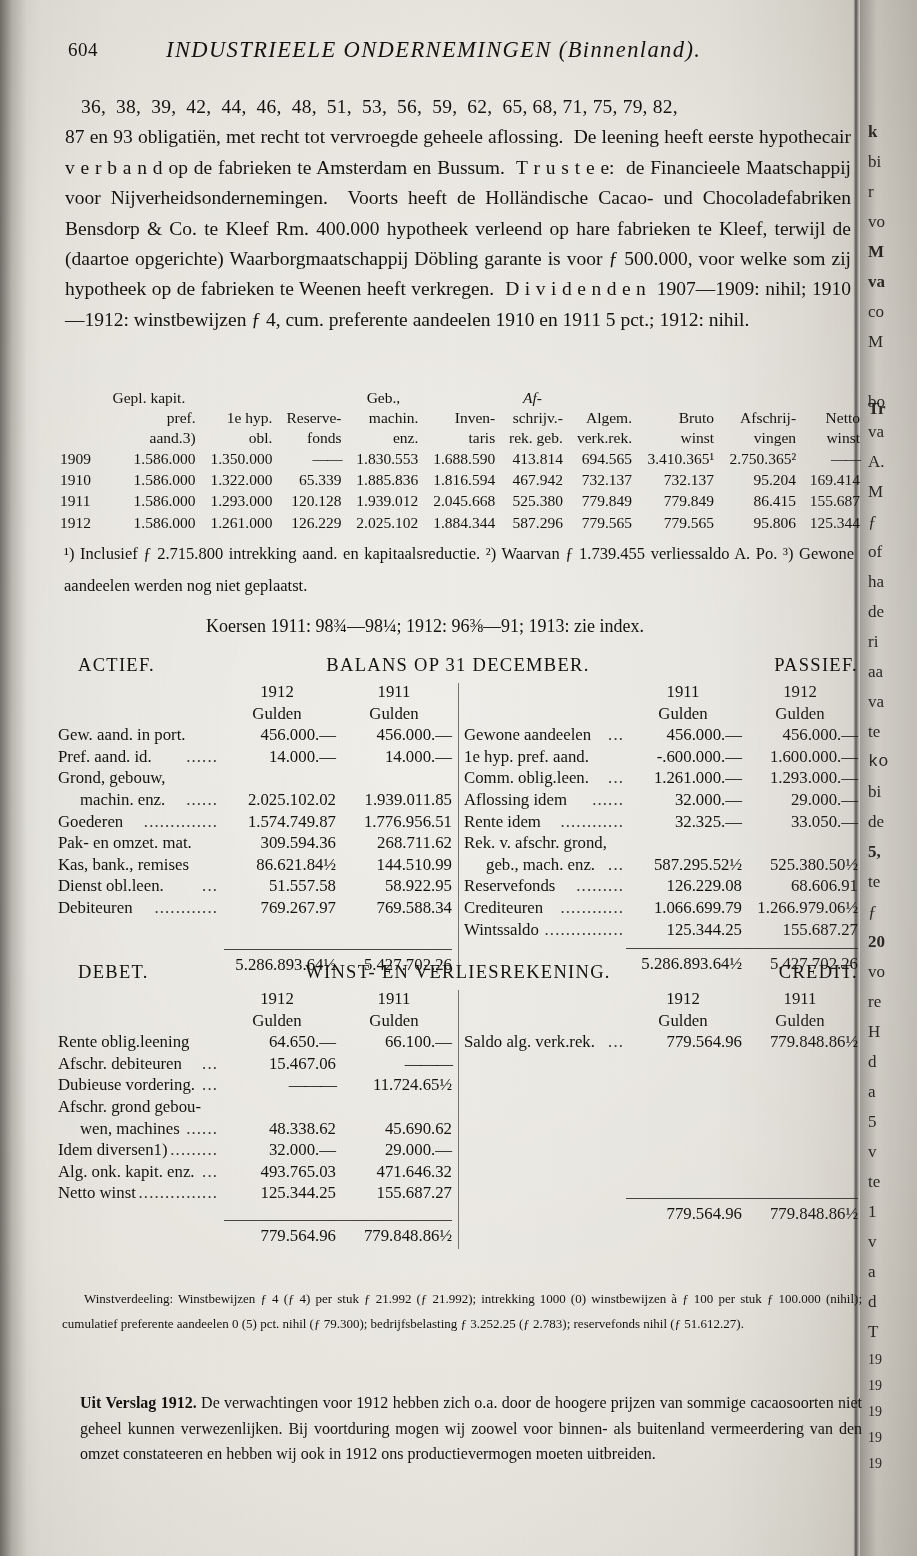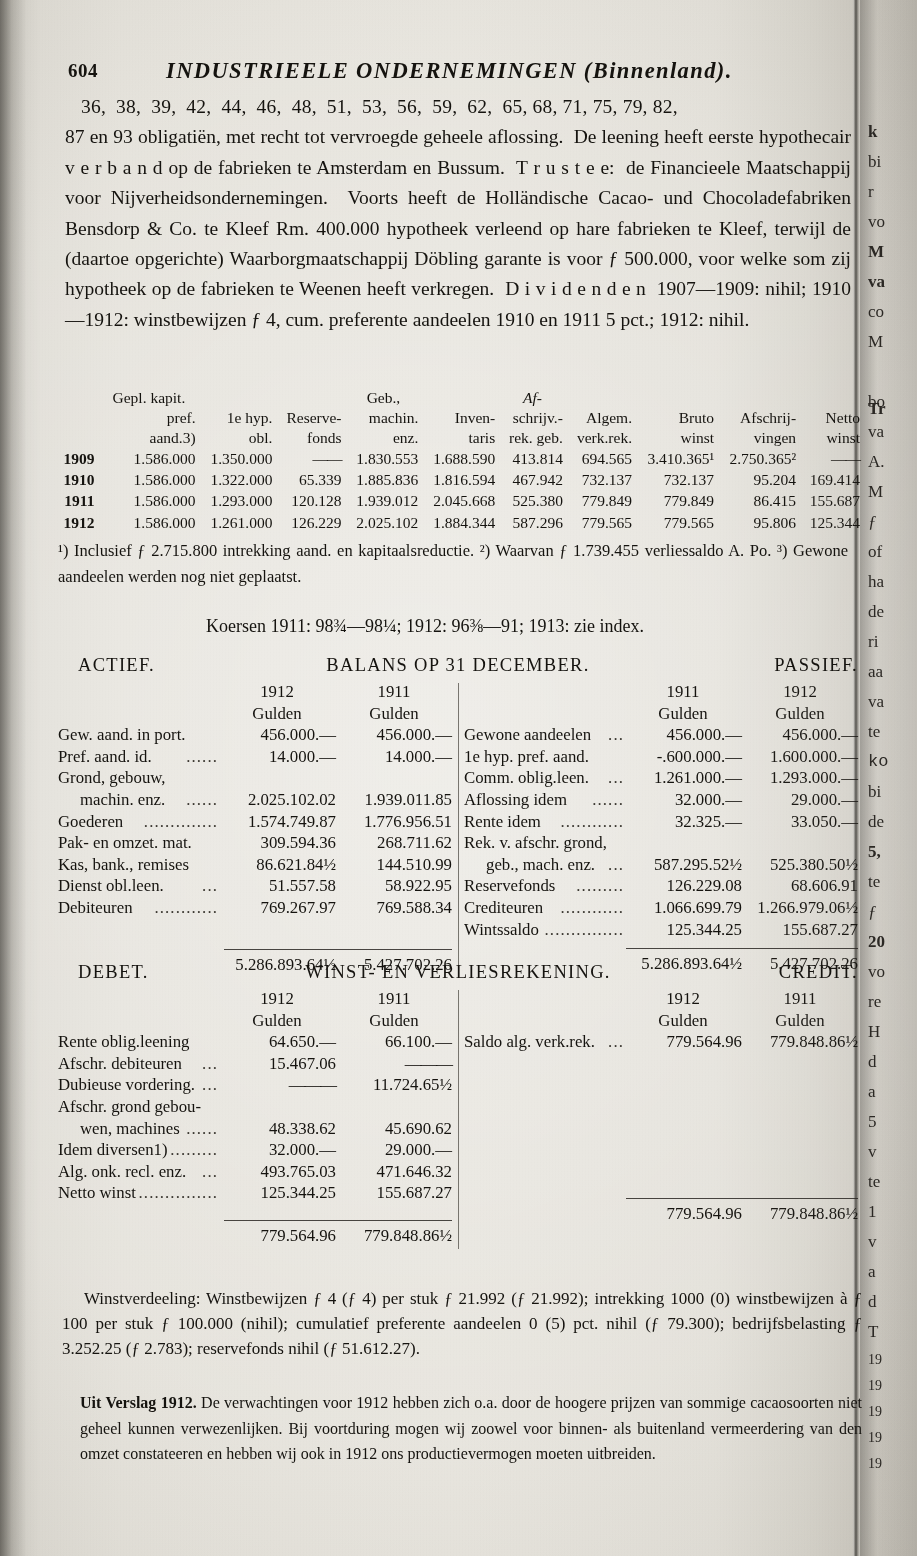--- a/index.html
+++ b/index.html
@@ -49,25 +49,24 @@
 
   #content {
     position: absolute;
     inset: 0;
     z-index: 3;
   }
 
   
   .runhead {
     position: absolute;
-    top: 60px;
+    top: 39px;
     left: 0;
     width: 850px;
     height: 30px;
-    font-weight: bold;
   }
   .folio {
     position: absolute;
     left: 68px; top: 0;
     font-size: 19px;
     letter-spacing: .5px;
   }
   .runhead-title {
     position: absolute;
     left: 166px; top: -2px;
@@ -101,32 +100,32 @@
   }
   #stats table { border-collapse: collapse; width: 100%; }
   #stats th, #stats td {
     padding: 0 0 0 7px;
     text-align: right;
     white-space: nowrap;
     font-weight: normal;
     vertical-align: bottom;
   }
   #stats th { font-size: 15.5px; }
-  #stats td.yr, #stats th.yr { text-align: right; padding-left: 0; font-weight: bold; }
+  #stats td.yr, #stats th.yr { text-align: left; padding-left: 0; }
   #stats tr.hrow1 th { padding-bottom: 1px; }
   #stats tr.drow td { padding-top: 1.5px; font-size: 15.5px; }
   .dash { letter-spacing: -1px; }
 
   
   .fnote {
     position: absolute;
-    left: 58px;
+    left: 64px;
     width: 790px;
     font-size: 16.5px;
-    line-height: 26px;
+    line-height: 32px;
     text-align: justify;
   }
 
   
   .koersen {
     position: absolute;
     left: 0; width: 850px;
     text-align: center;
     font-size: 18px;
   }
@@ -525,21 +524,21 @@
               <span class="v1">48.338.62</span>
               <span class="v2">45.690.62</span>
             </div>
           <div class="rowline">
               <span class="lbl">Idem diversen1)</span>
               <span class="dots"> .........</span>
               <span class="v1">32.000.—</span>
               <span class="v2">29.000.—</span>
             </div>
           <div class="rowline">
-              <span class="lbl">Alg. onk. recl. enz.</span>
+              <span class="lbl">Alg. onk. kapit. enz.</span>
               <span class="dots"> ...</span>
               <span class="v1">493.765.03</span>
               <span class="v2">471.646.32</span>
             </div>
           <div class="rowline">
               <span class="lbl">Netto winst</span>
               <span class="dots"> ...............</span>
               <span class="v1">125.344.25</span>
               <span class="v2">155.687.27</span>
             </div>
@@ -575,21 +574,21 @@
               <span class="lbl"></span>
               <span class="v1">779.564.96</span>
               <span class="v2 bleed-right">779.848.86½</span>
             </div>
         </div>
       </div>
     </div>
 
 
     <div class="body-col" style="top:1286px;width:800px;left:62px;">
-      <div style="font-size:17px;line-height:25px;text-align:justify;text-indent:22px;">Winstverdeeling: Winstbewijzen ƒ 4 (ƒ 4) per stuk ƒ 21.992 (ƒ 21.992); intrekking 1000 (0) winstbewijzen à ƒ 100 per stuk ƒ 100.000 (nihil); cumulatief preferente aandeelen 0 (5) pct. nihil (ƒ 79.300); bedrijfsbelasting ƒ 3.252.25 (ƒ 2.783); reservefonds nihil (ƒ 51.612.27).</div>
+      <div style="font-size:13px;line-height:25px;text-align:justify;text-indent:22px;">Winstverdeeling: Winstbewijzen ƒ 4 (ƒ 4) per stuk ƒ 21.992 (ƒ 21.992); intrekking 1000 (0) winstbewijzen à ƒ 100 per stuk ƒ 100.000 (nihil); cumulatief preferente aandeelen 0 (5) pct. nihil (ƒ 79.300); bedrijfsbelasting ƒ 3.252.25 (ƒ 2.783); reservefonds nihil (ƒ 51.612.27).</div>
     </div>
 
     <div class="body-col" style="top:1390px;width:800px;left:62px;">
       <div style="font-size:16px;line-height:25.5px;text-align:justify;margin-left:18px;">
         <span class="bold">Uit Verslag 1912.</span><span> De verwachtingen voor 1912 hebben zich o.a. door de hoogere prijzen van sommige cacaosoorten niet geheel kunnen verwezenlijken. Bij voortduring mogen wij zoowel voor binnen- als buitenland vermeerdering van den omzet constateeren en hebben wij ook in 1912 ons productievermogen moeten uitbreiden.</span>
       </div>
     </div>
 
   </div>
 

